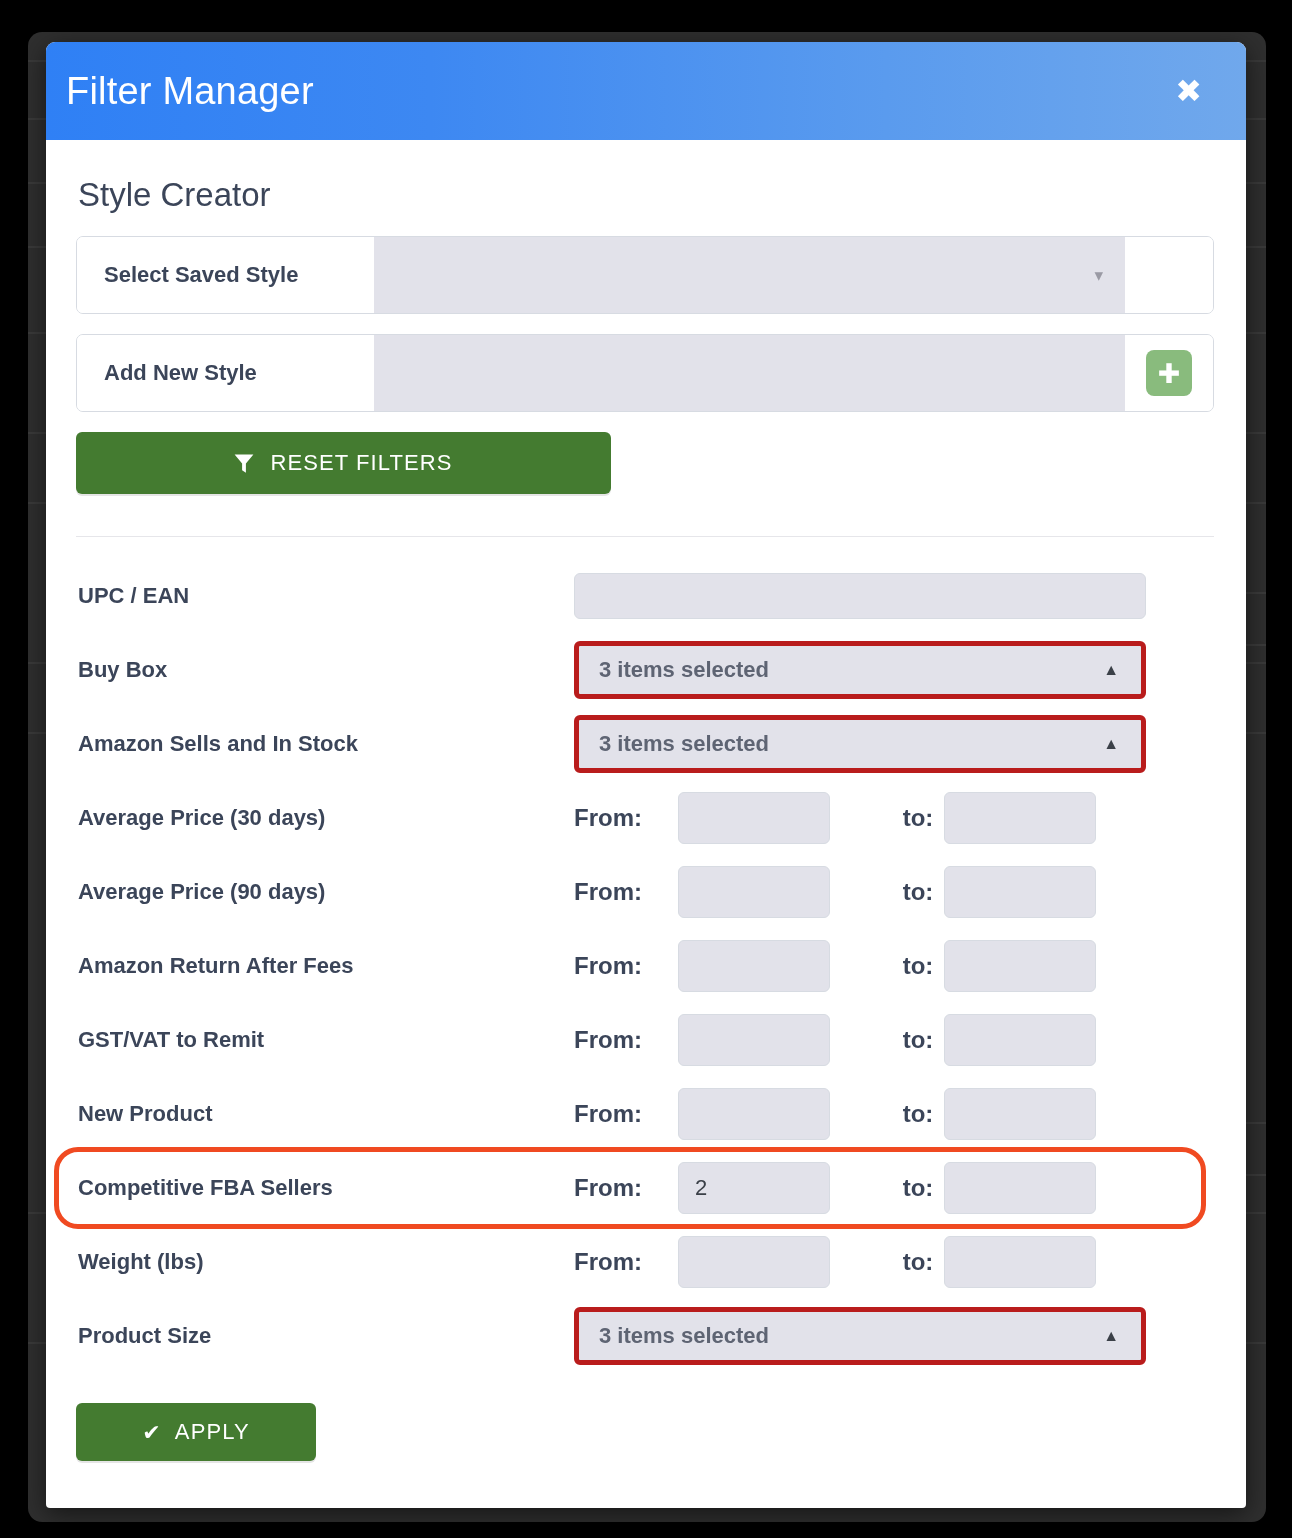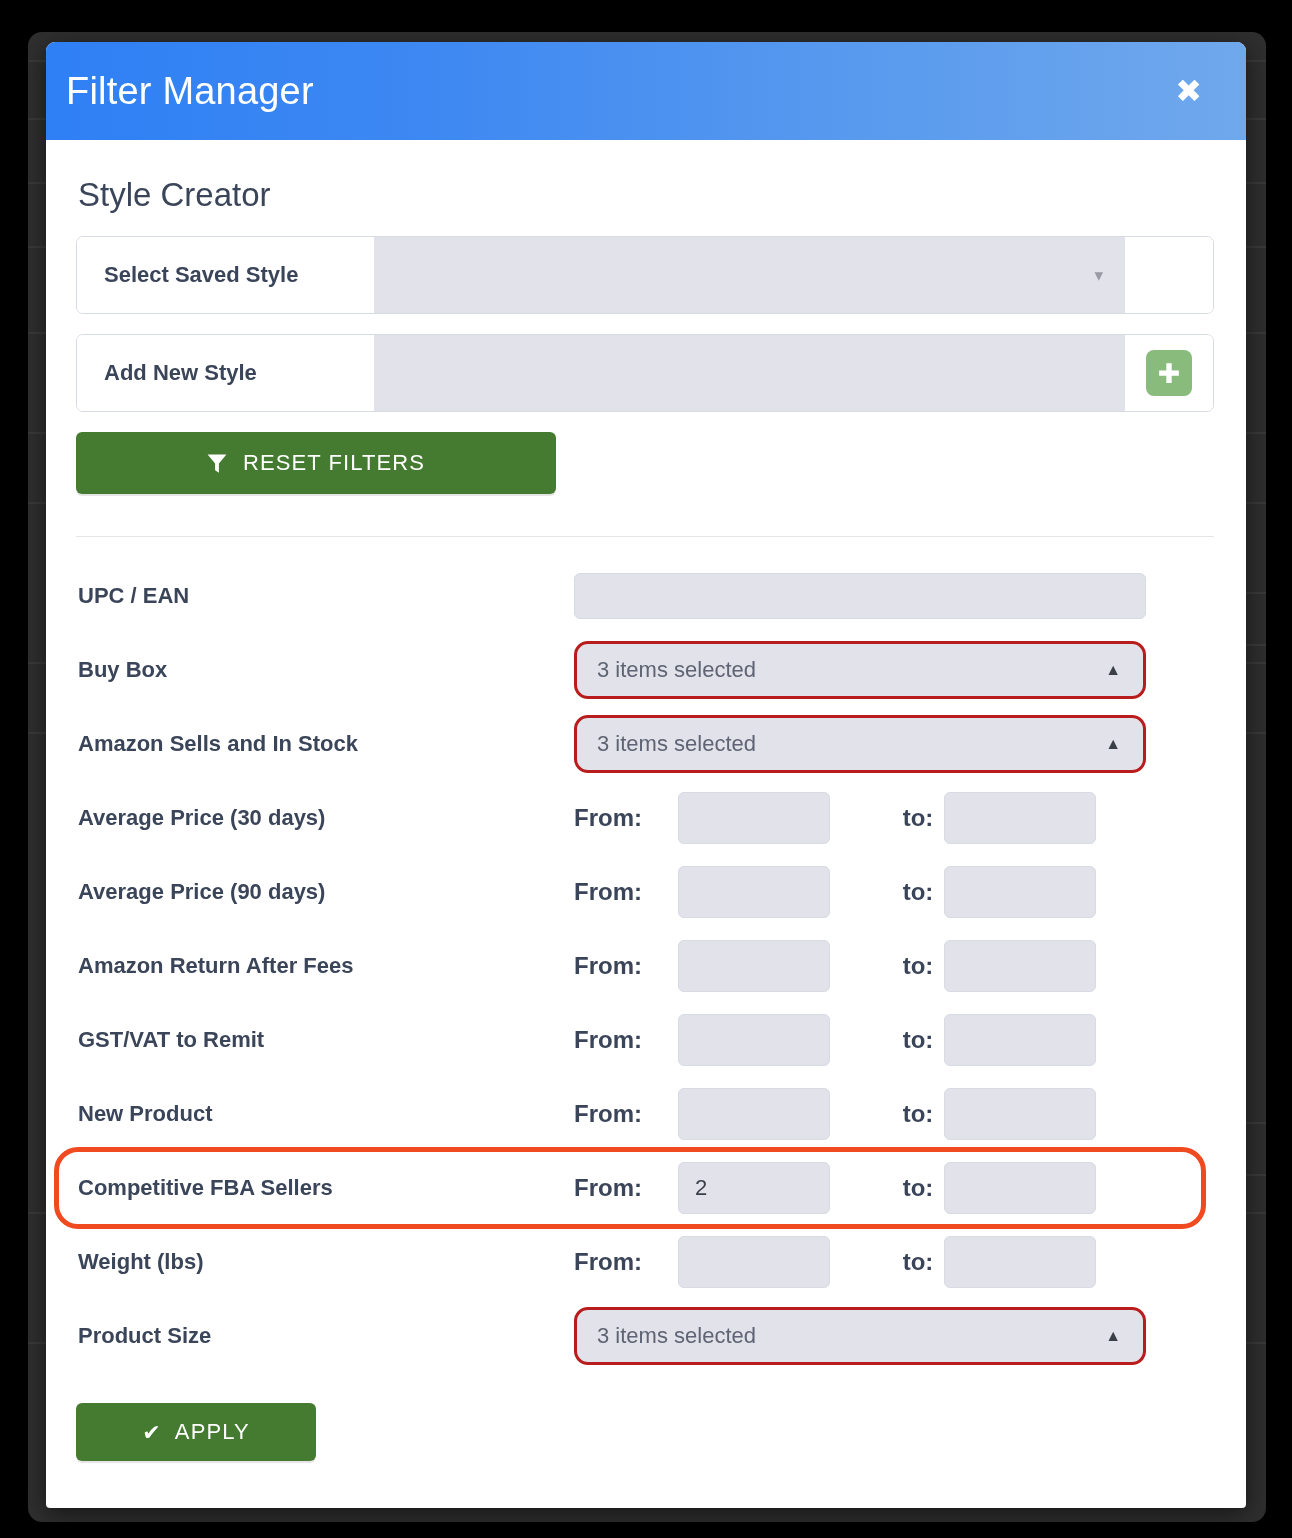--- a/index.html
+++ b/index.html
@@ -153,21 +153,21 @@
     font-size: 27px;
     line-height: 1;
     cursor: pointer;
     display: flex; align-items: center; justify-content: center;
     font-family: "DejaVu Sans", sans-serif;
   }
 
   
   #reset-btn {
     margin-top: 15px;
-    width: 480px; height: 62px;
+    width: 535px; height: 62px;
     background: #447b30;
     border: none;
     border-radius: 6px;
     color: #ffffff;
     font-size: 22px;
     letter-spacing: 1.1px;
     cursor: pointer;
     display: flex; align-items: center; justify-content: center;
     gap: 16px;
     font-family: "Liberation Sans", sans-serif;
@@ -205,29 +205,30 @@
     outline: none;
     font-size: 21px;
     color: #3b4559;
     padding: 0 18px;
     font-family: "Liberation Sans", sans-serif;
   }
   .multiselect {
     width: 572px;
     height: 58px;
     background: #e2e2ea;
-    border: 3px solid #b91c1c;
-    border-radius: 14px;
+    border: 5px solid #b91c1c;
+    border-radius: 6px;
     display: flex;
     align-items: center;
     padding: 0 20px;
     font-size: 22px;
     color: #5e6473;
     position: relative;
     cursor: pointer;
+    font-weight: bold;
   }
   .multiselect .caret-up {
     position: absolute;
     right: 22px; top: 50%;
     transform: translateY(-50%);
     color: #3b4048;
     font-size: 16px;
   }
   .range-group { display: flex; align-items: center; }
   .range-lbl {

